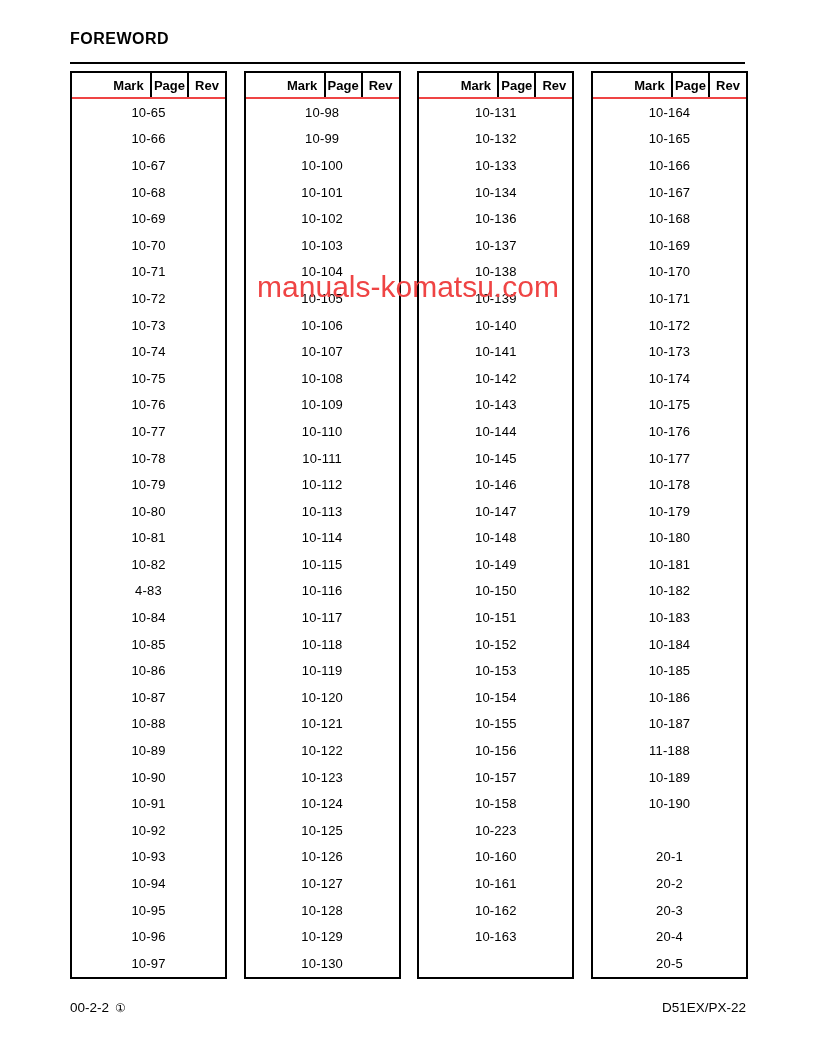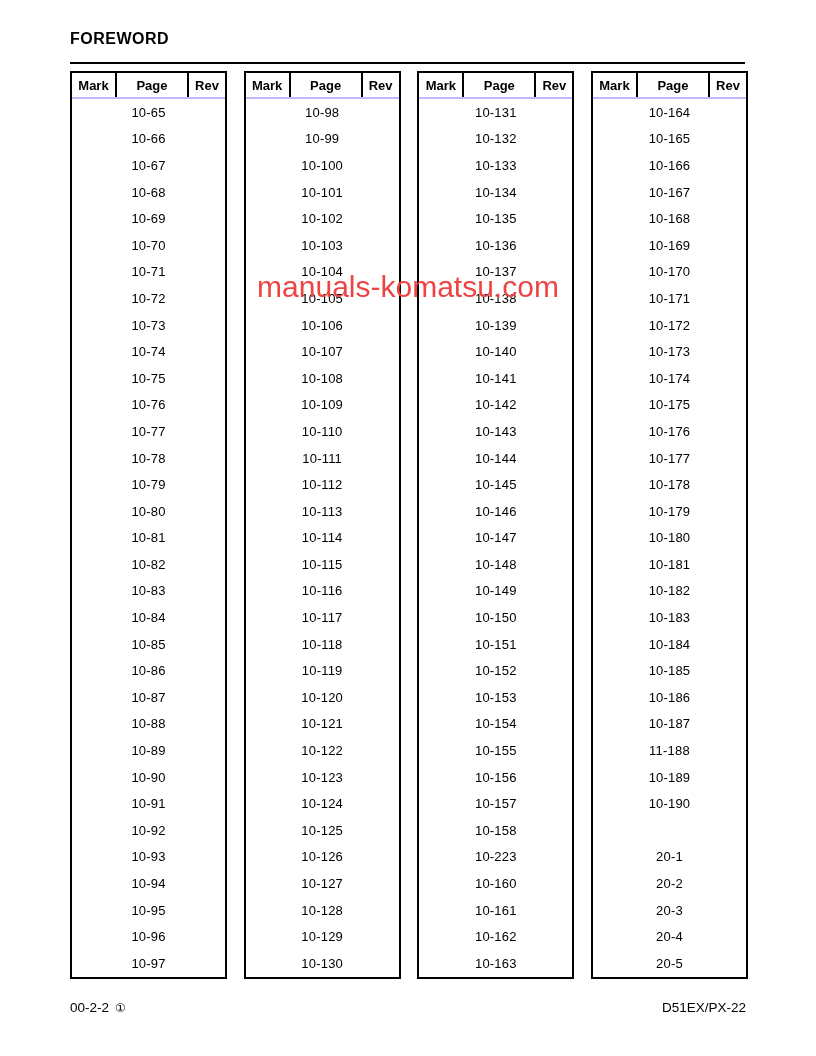--- a/index.html
+++ b/index.html
@@ -39,21 +39,22 @@
   }
   .idx-table {
     width: 157px;
     box-sizing: border-box;
     border: 2px solid #000;
     background: #fff;
   }
   .thead {
     display: flex;
     height: 24px;
-    border-bottom: 2px solid #c4b5fd;
+    border-bottom: 2px solid #ef4444;
+    padding-left: 35px;
   }
   .hcell {
     display: flex;
     align-items: center;
     justify-content: center;
     font-size: 13px;
     font-weight: bold;
     box-sizing: border-box;
   }
   .hcell:nth-child(1) { width: 45px; border-right: 2px solid #000; }
@@ -124,21 +125,21 @@
           <div class="trow">10-73</div>
           <div class="trow">10-74</div>
           <div class="trow">10-75</div>
           <div class="trow">10-76</div>
           <div class="trow">10-77</div>
           <div class="trow">10-78</div>
           <div class="trow">10-79</div>
           <div class="trow">10-80</div>
           <div class="trow">10-81</div>
           <div class="trow">10-82</div>
-          <div class="trow">10-83</div>
+          <div class="trow">4-83</div>
           <div class="trow">10-84</div>
           <div class="trow">10-85</div>
           <div class="trow">10-86</div>
           <div class="trow">10-87</div>
           <div class="trow">10-88</div>
           <div class="trow">10-89</div>
           <div class="trow">10-90</div>
           <div class="trow">10-91</div>
           <div class="trow">10-92</div>
           <div class="trow">10-93</div>
@@ -194,21 +195,20 @@
       <div class="thead">
           <div class="hcell">Mark</div>
           <div class="hcell">Page</div>
           <div class="hcell">Rev</div>
         </div>
       <div class="tbody">
           <div class="trow">10-131</div>
           <div class="trow">10-132</div>
           <div class="trow">10-133</div>
           <div class="trow">10-134</div>
-          <div class="trow">10-135</div>
           <div class="trow">10-136</div>
           <div class="trow">10-137</div>
           <div class="trow">10-138</div>
           <div class="trow">10-139</div>
           <div class="trow">10-140</div>
           <div class="trow">10-141</div>
           <div class="trow">10-142</div>
           <div class="trow">10-143</div>
           <div class="trow">10-144</div>
           <div class="trow">10-145</div>

